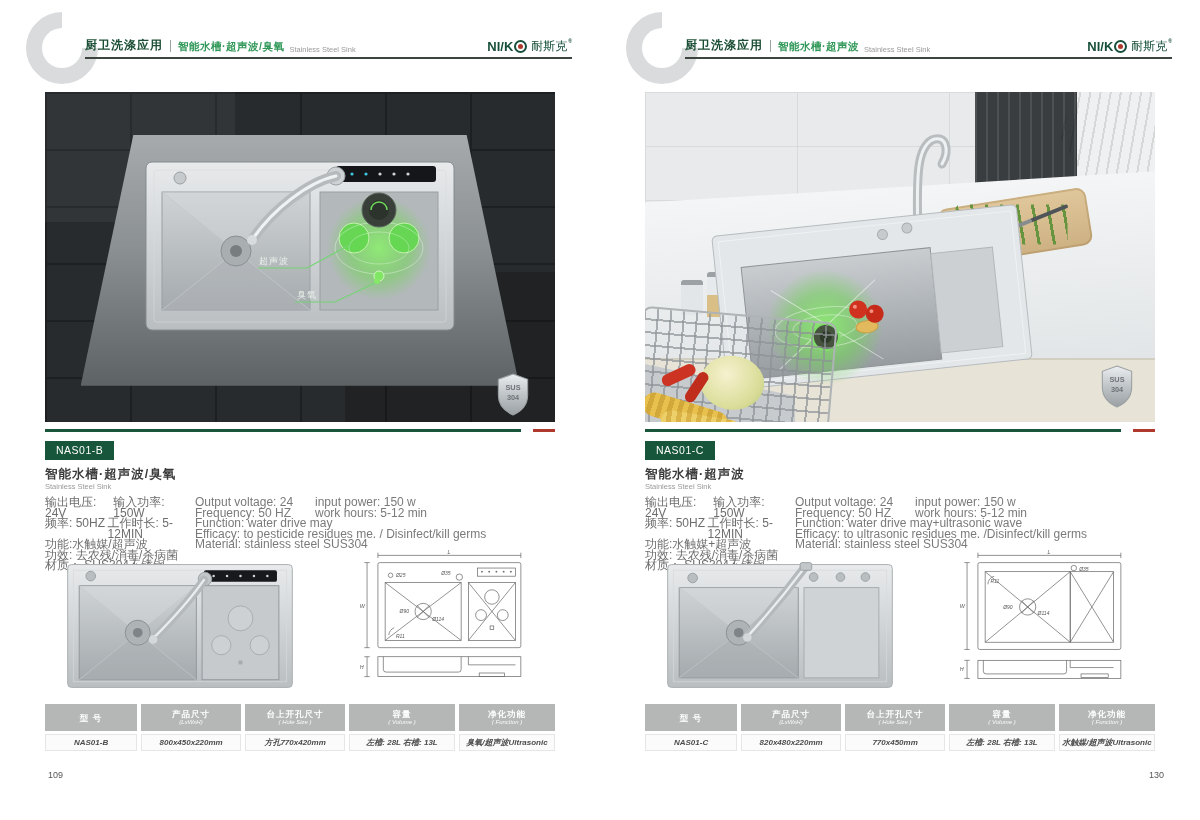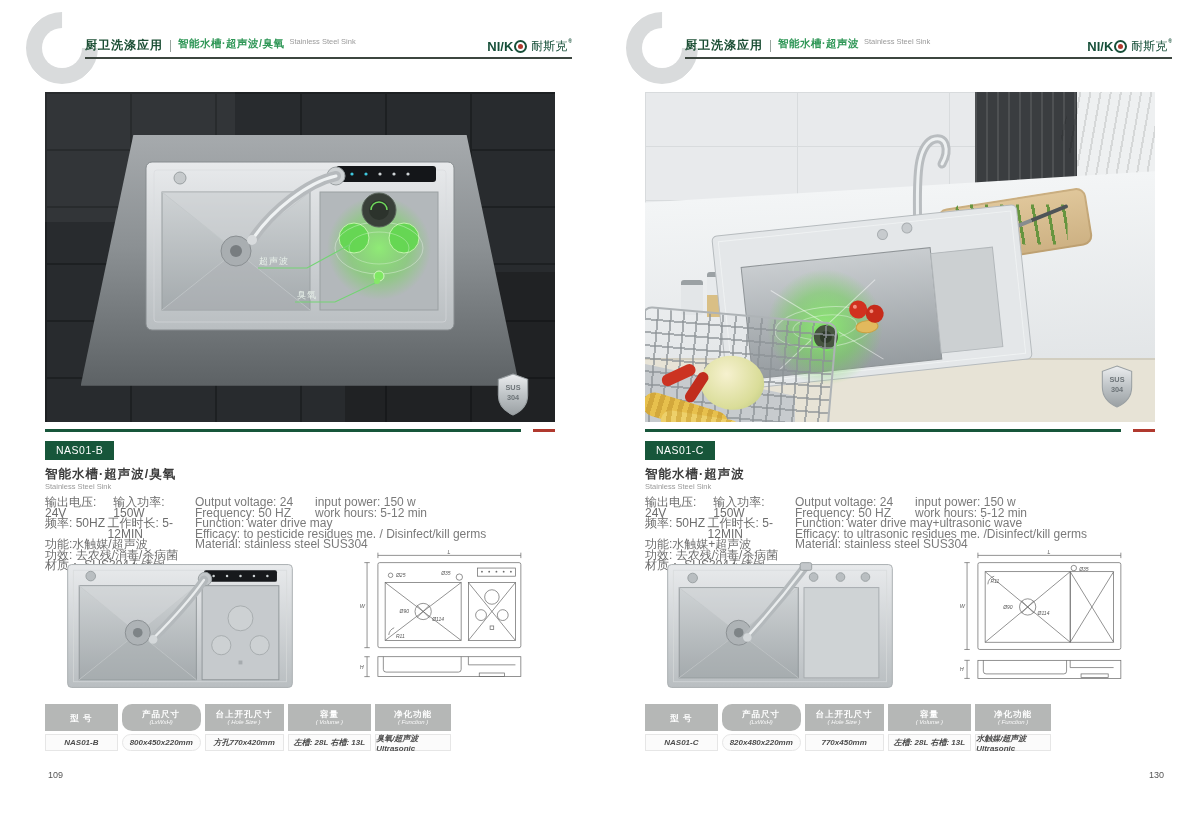--- a/index.html
+++ b/index.html
@@ -5,21 +5,21 @@
   html,body{margin:0;padding:0;background:#ffffff;}
   body{width:1200px;height:820px;position:relative;overflow:hidden;
        font-family:"Liberation Sans","DejaVu Sans",sans-serif;color:#444;}
   .page{position:absolute;top:0;width:600px;height:820px;}
   #page-1{left:0;} #page-2{left:600px;}
 
   
   .c-mark{position:absolute;left:26px;top:12px;width:40px;height:40px;
           border:16px solid #d9dbdc;border-radius:50%;border-top-color:transparent;
           transform:rotate(45deg);}
-  .hdr-text{position:absolute;left:85px;top:37px;white-space:nowrap;display:flex;align-items:flex-start;}
+  .hdr-text{position:absolute;left:85px;top:37px;white-space:nowrap;display:flex;align-items:flex-end;}
   .hdr-cat{color:#1c4f35;font-weight:bold;font-size:12px;letter-spacing:1px;}
   .hdr-sep{display:inline-block;width:1px;height:12px;background:#9aa5a0;margin:0 7px;align-self:center;}
   .hdr-cn{color:#2f9757;font-weight:bold;font-size:10.5px;letter-spacing:.5px;}
   .hdr-en{color:#9b9b9b;font-size:7.5px;margin-left:5px;}
   .hdr-line{position:absolute;left:85px;right:28px;top:57px;height:2px;background:#3c463f;}
   .logo{position:absolute;right:28px;top:38px;color:#17503a;font-weight:bold;
         display:flex;align-items:center;font-size:13px;letter-spacing:0;}
   .logo .lt{font-weight:800;}
   .logo-o{display:inline-block;width:9px;height:9px;border:2.5px solid #17503a;border-radius:50%;
           position:relative;margin:0 1px;}
@@ -102,30 +102,30 @@
   .specs-en{width:330px;}
   .srow{display:flex;}
   .specs-cn .srow span:first-child{width:72px;}
   .specs-en .srow span:first-child{width:120px;}
 
   
   .thumb{position:absolute;left:60px;top:558px;width:240px;height:136px;}
   .tdraw{position:absolute;left:358px;top:540px;width:190px;height:152px;}
 
   
-  .spec-table{position:absolute;left:45px;top:704px;width:406px;}
+  .spec-table{position:absolute;left:45px;top:704px;width:510px;}
   .tr{display:flex;gap:4px;}
   .th{background:#b5b7b6;color:#fff;text-align:center;height:27px;display:flex;
       flex-direction:column;justify-content:center;}
   .th-main{font-size:8.5px;font-weight:bold;letter-spacing:1px;line-height:10px;}
   .th-sub{font-size:6px;font-style:italic;opacity:.92;line-height:7px;}
   .td-row{margin-top:3px;}
   .td{background:#fbfbfb;border:1px solid #e6e6e6;height:15px;display:flex;align-items:center;
       justify-content:center;font-size:8px;font-style:italic;color:#4c4c4c;font-weight:bold;}
-  .c0{width:92px;} .c1{width:100px;border-radius:10px;} .c2w{width:100px;} .c3{width:106px;} .c4{width:96px;}
+  .c0{width:92px;} .c1{width:100px;} .c2w{width:100px;} .c3{width:106px;} .c4{width:96px;}
 
   .page-no{position:absolute;bottom:40px;font-size:9px;color:#555;margin-top:24px;}
   .pn-l{left:48px;} .pn-r{right:36px;}
 
   svg text{font-family:"Liberation Sans","DejaVu Sans",sans-serif;}
   .dim-t{font-size:6px;font-style:italic;fill:#555;}
   .ann-t{font-size:5.5px;font-style:italic;fill:#555;}
   .callout-t{font-size:9px;fill:#e8f1ea;letter-spacing:1px;}
 </style>
 </head>

